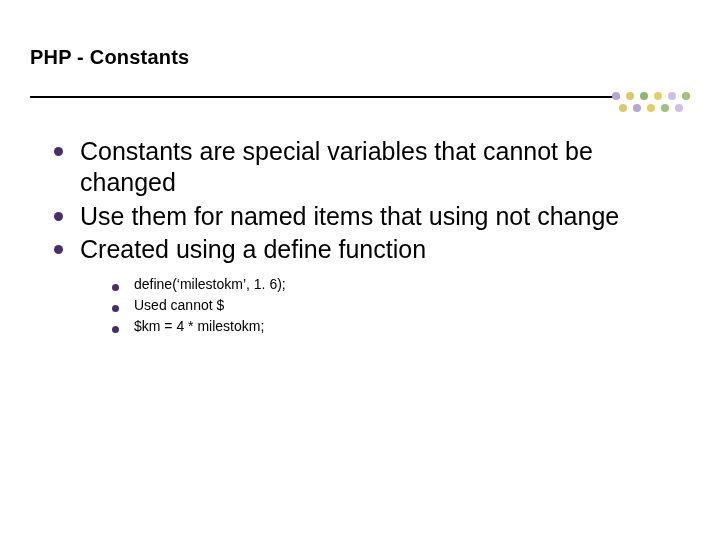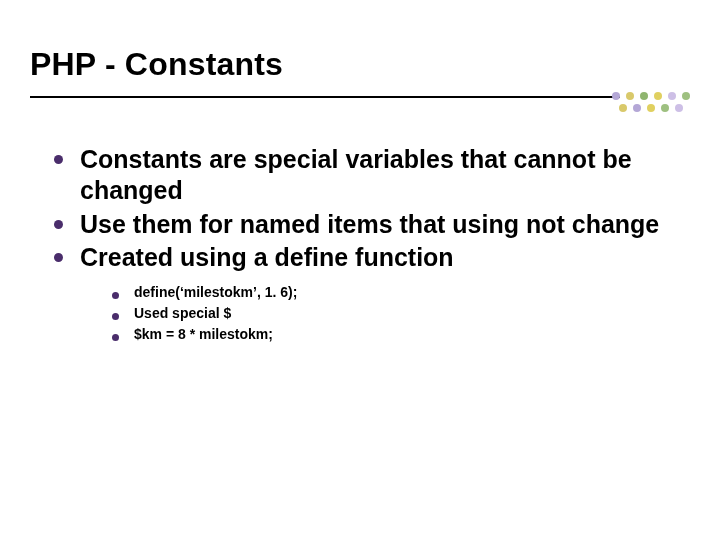--- a/index.html
+++ b/index.html
@@ -15,21 +15,21 @@
   .slide {
     position: relative;
     width: 720px;
     height: 540px;
     box-sizing: border-box;
   }
   .title {
     position: absolute;
     left: 30px;
     top: 46px;
-    font-size: 32px;
+    font-size: 20px;
     font-weight: bold;
     letter-spacing: 0.2px;
   }
   .hr {
     position: absolute;
     left: 30px;
     top: 96px;
     width: 590px;
     height: 0;
     border-top: 2px solid #000000;
@@ -43,23 +43,22 @@
   }
   .deco .dot {
     position: absolute;
     width: 8px;
     height: 8px;
     border-radius: 50%;
   }
   .body {
     position: absolute;
     left: 50px;
-    top: 144px;
+    top: 136px;
     width: 620px;
-    font-weight: bold;
   }
   ul.outer {
     list-style: none;
     margin: 0;
     padding: 0;
   }
   ul.outer > li {
     position: relative;
     padding-left: 30px;
     font-size: 25px;
@@ -120,20 +119,20 @@
     <div class="dot" style="left:63px; top:22px; background:#cdbfe6;"></div>
   </div>
 
   <div class="body">
     <ul class="outer">
       <li><span>Constants are special variables that cannot be changed</span></li>
       <li><span>Use them for named items that using not change</span></li>
       <li><span>Created using a define function</span>
         <ul class="inner">
           <li><span>define(‘milestokm’, 1. 6);</span></li>
-          <li><span>Used special $</span></li>
-          <li><span>$km = 8 * milestokm;</span></li>
+          <li><span>Used cannot $</span></li>
+          <li><span>$km = 4 * milestokm;</span></li>
         </ul>
       </li>
     </ul>
   </div>
 
 </div>
 
 </body></html>

